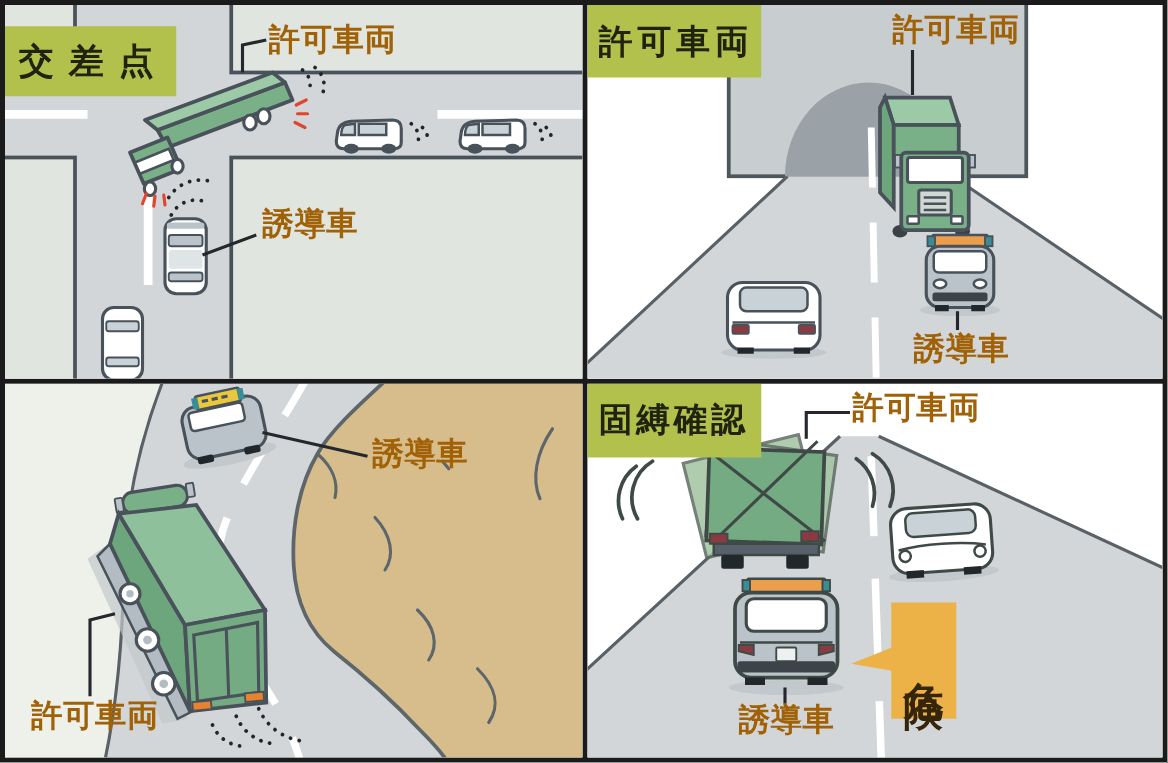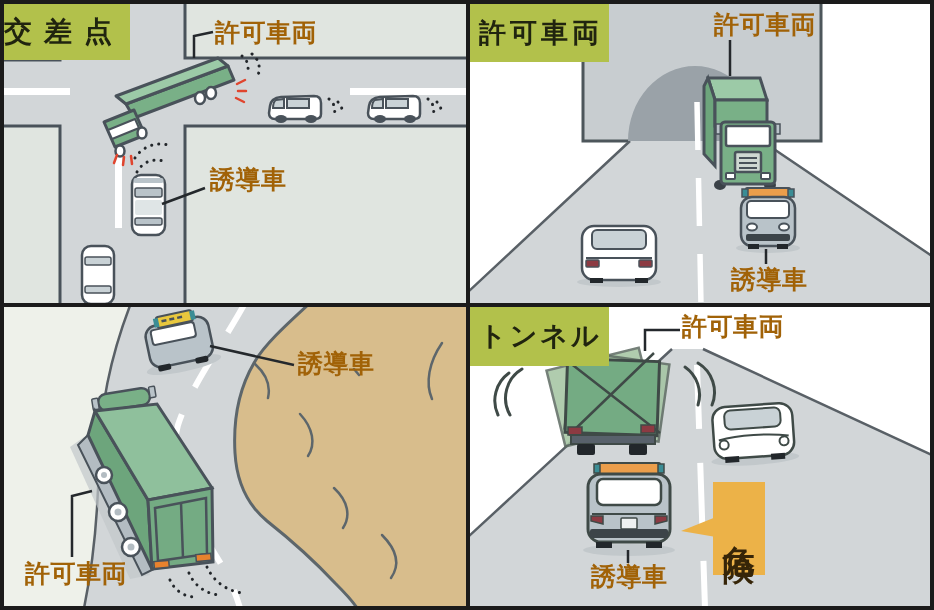--- a/index.html
+++ b/index.html
@@ -8,21 +8,21 @@
     background:#1b1b1b;padding:4px;display:grid;
     grid-template-columns:462px 460px;grid-template-rows:299px 299px;gap:4px;
     font-family:"Liberation Sans","DejaVu Sans",sans-serif;
   }
   .panel{position:relative;overflow:hidden;background:#fff;}
   .panel svg.art{position:absolute;left:0;top:0;width:100%;height:100%;display:block;}
   .corner-label{
     position:absolute;left:0;top:0;display:flex;align-items:center;
     background:#b2c14b;color:#20240f;font-weight:800;overflow:hidden;line-height:1;
   }
-  .corner-label.tl{width:126px;height:56px;font-size:28px;letter-spacing:12px;}
+  .corner-label.tl{width:126px;height:56px;font-size:28px;letter-spacing:12px;padding-left:11px;margin-top:17px;}
   .corner-label.tr{width:130px;height:58px;font-size:27px;letter-spacing:4px;padding-left:9px;}
   .corner-label.bl{width:125px;height:56px;font-size:17px;letter-spacing:.5px;padding-left:3px;}
   .corner-label.br{width:130px;height:59px;font-size:27px;letter-spacing:3px;padding-left:9px;}
   .anno{
     position:absolute;font-size:25px;font-weight:600;color:#a16207;
     white-space:nowrap;line-height:1;letter-spacing:.5px;
   }
   .danger-bubble{
     position:absolute;left:243px;top:175px;width:52px;height:93px;
     background:#ecb248;color:#362508;
@@ -275,20 +275,20 @@
         <rect x="33" y="59" width="16" height="11" rx="1" fill="#eef1f1" stroke="#3f4a47" stroke-width="1.5"></rect>
         <rect x="2" y="70" width="78" height="9" rx="2" fill="#3c4449"></rect>
         <rect x="8" y="83" width="16" height="6" fill="#22272b"></rect>
         <rect x="58" y="83" width="16" height="6" fill="#22272b"></rect>
       </g>
       <polygon points="211,224 246,210 246,230" fill="#ecb248"></polygon>
       <polyline class="leader" points="210,23 175,23 175,44"></polyline>
       <line class="leader" x1="158" y1="243" x2="158" y2="256"></line>
     </svg>
     <div class="corner-label br">
-      <span>トンネル</span>
+      <span>固縛確認</span>
     </div>
     <div class="anno" style="left:212px;top:7px">許可車両</div>
     <div class="anno" style="left:121px;top:257px">誘導車</div>
     <div class="danger-bubble">危険</div>
   </section>
 
 </div>
 
 </body></html>

